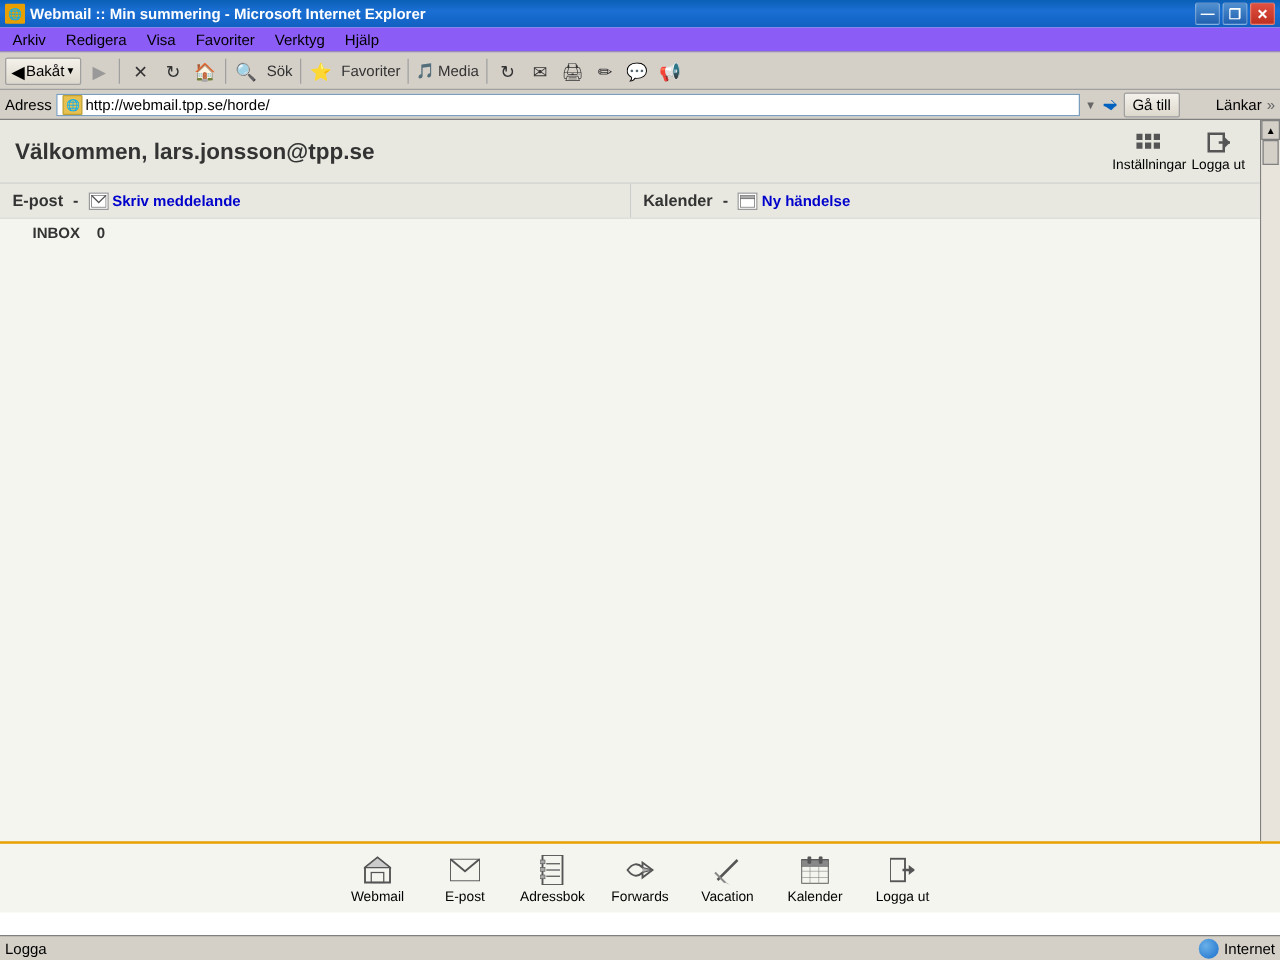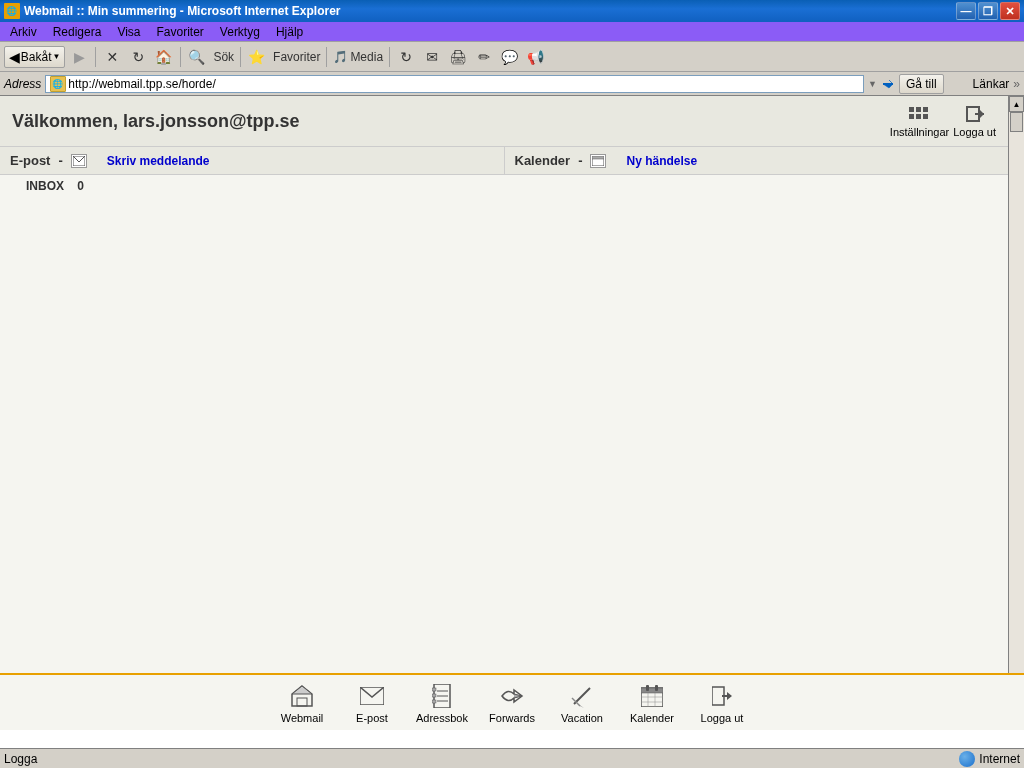--- a/index.html
+++ b/index.html
@@ -76,21 +76,21 @@
     
     #addrbar {
       background: #d4d0c8;
       height: 24px;
       display: flex;
       align-items: center;
       padding: 2px 4px;
       border-bottom: 1px solid #808080;
       gap: 4px;
     }
-    #addr-label { font-size: 12px; color: #000; min-width: 30px; font-style: italic; }
+    #addr-label { font-size: 12px; color: #000; min-width: 30px; }
     #addr-input {
       flex: 1;
       height: 18px;
       border: 1px solid #7b9ebd;
       padding: 1px 4px;
       font-size: 12px;
       background: white;
       display: flex; align-items: center;
     }
     .addr-icon { width: 16px; height: 16px; background: #e8c050; border: 1px solid #c0a030; border-radius: 1px; display: flex; align-items: center; justify-content: center; font-size: 9px; margin-right: 2px; }
@@ -155,21 +155,21 @@
     .panel:last-child { border-right: none; }
     .panel-title {
       font-size: 13px;
       font-weight: bold;
       color: #333;
       display: flex;
       align-items: center;
       gap: 4px;
     }
     .panel-title-dash { margin: 0 4px; }
-    .panel-link { display: flex; align-items: center; gap: 20px; color: #0000cc; cursor: pointer; font-size: 12px; }
+    .panel-link { display: flex; align-items: center; gap: 3px; color: #0000cc; cursor: pointer; font-size: 12px; }
     .panel-link-icon { width: 16px; height: 14px; border: 1px solid #999; background: #fff; display: flex; align-items: center; justify-content: center; font-size: 9px; }
 
     
     #inbox-row {
       padding: 4px 26px;
       font-size: 12px;
       color: #333;
       background: #f5f5f0;
       font-weight: bold;
     }

